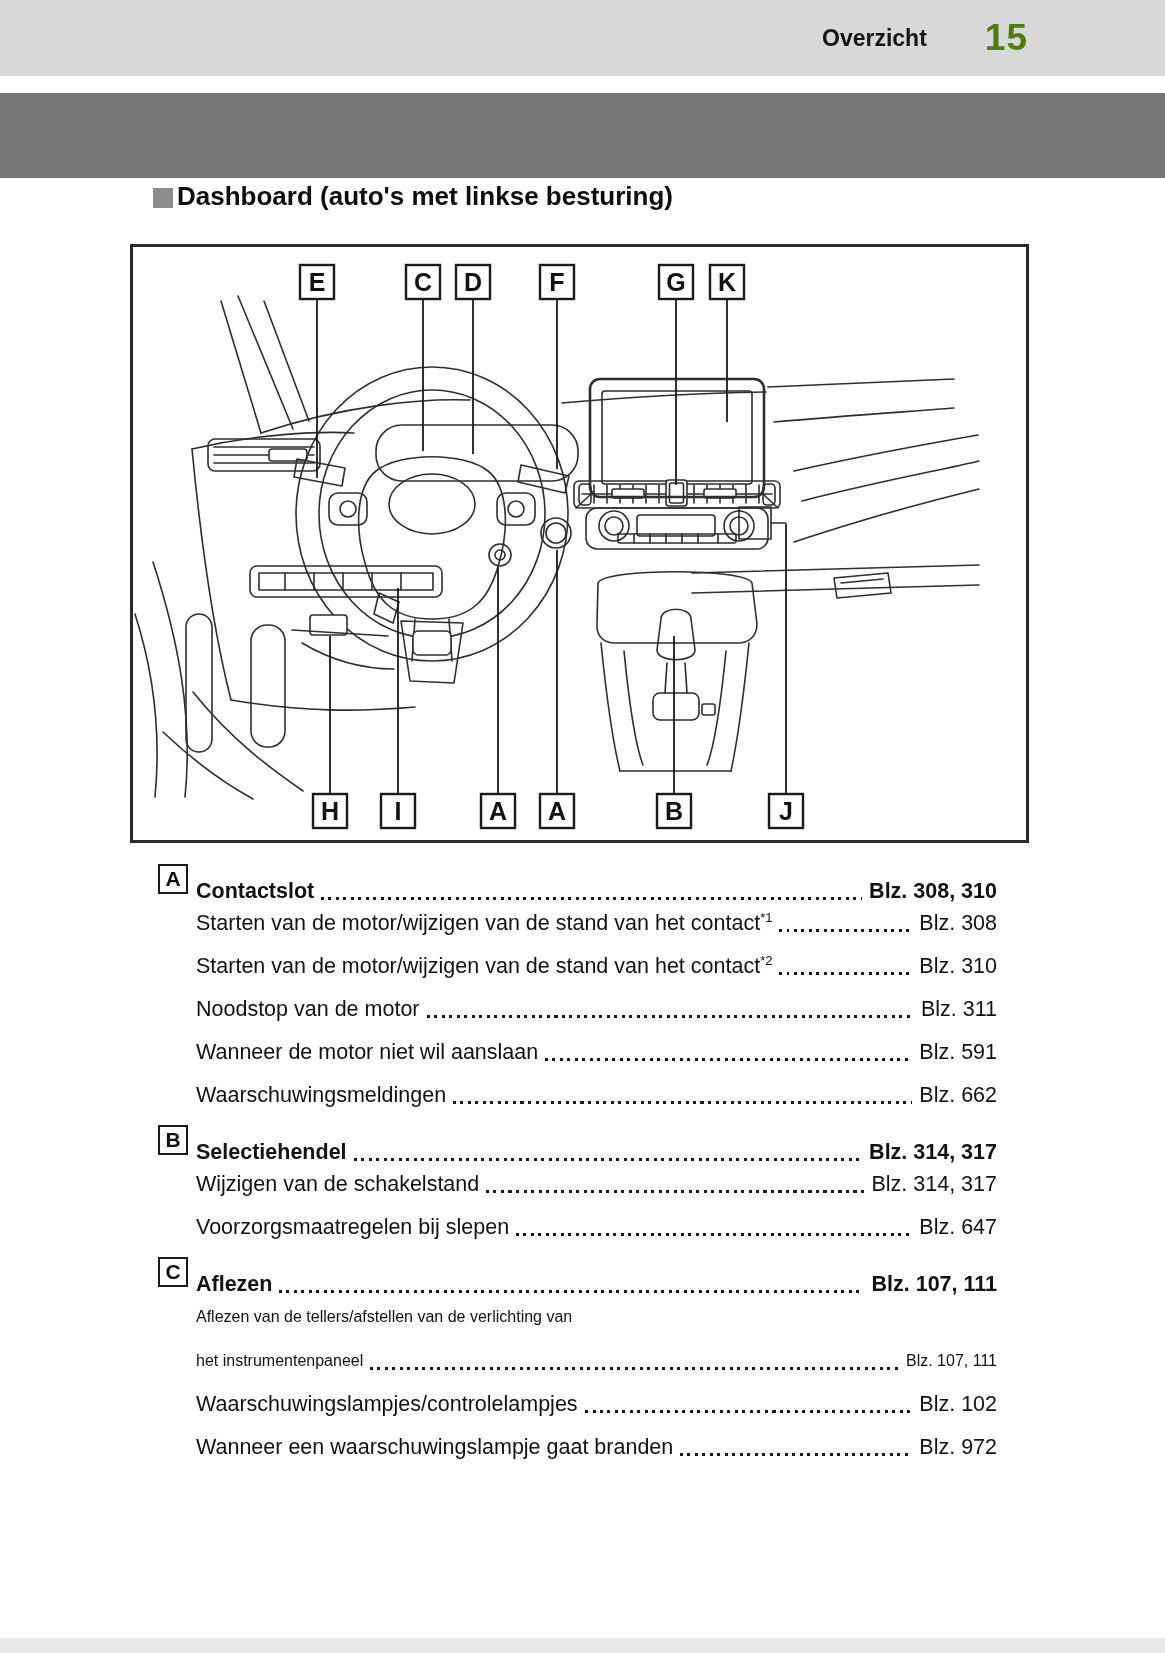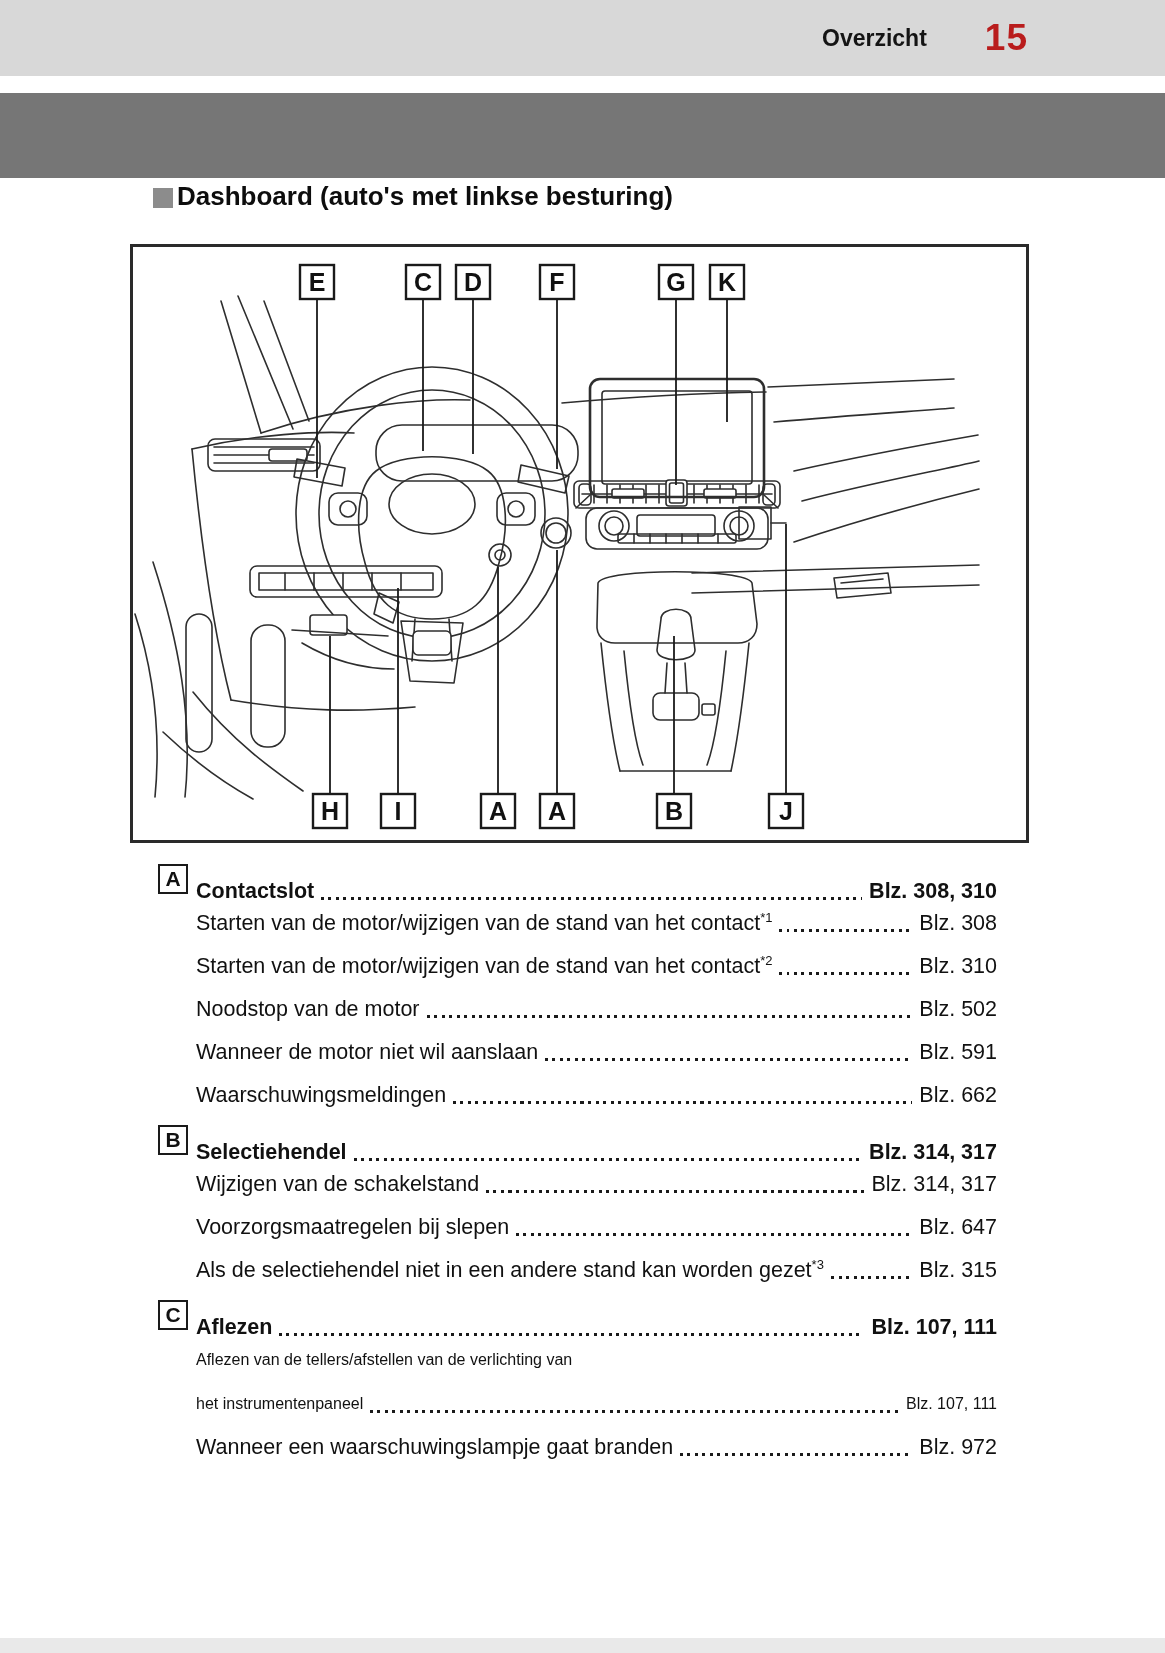--- a/index.html
+++ b/index.html
@@ -2,21 +2,21 @@
 <html><head>
 <meta charset="utf-8">
 <style>
   html,body{margin:0;padding:0;background:#e9e9e9;}
   .page{position:relative;width:1165px;height:1638px;background:#ffffff;overflow:hidden;
         font-family:"Liberation Sans", sans-serif;color:#111;}
   
   .hdr{position:absolute;left:0;top:0;width:1165px;height:76px;background:#d8d8d8;
        display:flex;align-items:center;justify-content:flex-end;box-sizing:border-box;}
   .hdr .sec{font-weight:bold;font-size:23px;color:#141414;margin-right:58px;}
-  .hdr .pno{font-weight:bold;font-size:37px;color:#b91c1c;margin-right:137px;letter-spacing:1px;}
+  .hdr .pno{font-weight:bold;font-size:37px;color:#4d7c0f;margin-right:137px;letter-spacing:1px;}
   .banner{position:absolute;left:0;top:93px;width:1165px;height:85px;background:#767676;}
   
   .heading{position:absolute;left:115px;top:181px;display:flex;align-items:center;padding-left:38px;}
   .heading .sq{width:20px;height:20px;background:#8c8c8c;display:inline-block;margin-right:4px;margin-top:2px;}
   .heading .txt{font-weight:bold;font-size:26px;color:#0d0d0d;letter-spacing:0px;}
   
   .panel{position:absolute;left:130px;top:244px;width:899px;height:599px;
          border:3px solid #2a2a2a;box-sizing:border-box;background:#fff;}
   .panel svg{position:absolute;left:0;top:0;width:100%;height:100%;}
   .art{stroke:#2e2e2e;fill:none;stroke-width:1.6;stroke-linecap:round;stroke-linejoin:round;}
@@ -245,21 +245,21 @@
         <span class="pages">Blz. 308</span>
       </div>
       <div class="toc-row sub">
         <span class="etext">Starten van de motor/wijzigen van de stand van het contact<sup class="fn">*2</sup></span>
         <span class="leader"></span>
         <span class="pages">Blz. 310</span>
       </div>
       <div class="toc-row sub">
         <span class="etext">Noodstop van de motor</span>
         <span class="leader"></span>
-        <span class="pages">Blz. 502</span>
+        <span class="pages">Blz. 311</span>
       </div>
       <div class="toc-row sub">
         <span class="etext">Wanneer de motor niet wil aanslaan</span>
         <span class="leader"></span>
         <span class="pages">Blz. 591</span>
       </div>
       <div class="toc-row sub">
         <span class="etext">Waarschuwingsmeldingen</span>
         <span class="leader"></span>
         <span class="pages">Blz. 662</span>
@@ -275,43 +275,43 @@
       <div class="toc-row sub">
         <span class="etext">Wijzigen van de schakelstand</span>
         <span class="leader"></span>
         <span class="pages">Blz. 314, 317</span>
       </div>
       <div class="toc-row sub">
         <span class="etext">Voorzorgsmaatregelen bij slepen</span>
         <span class="leader"></span>
         <span class="pages">Blz. 647</span>
       </div>
-      <div class="toc-row sub">
-        <span class="etext">Als de selectiehendel niet in een andere stand kan worden gezet<sup class="fn">*3</sup></span>
-        <span class="leader"></span>
-        <span class="pages">Blz. 315</span>
-      </div>
       <div class="toc-row section">
         <div class="lbox">C</div>
         <div class="entry-main">
           <span class="etext">Aflezen</span>
           <span class="leader"></span>
           <span class="pages">Blz. 107, 111</span>
         </div>
       </div>
       <div class="twoline">
         <div class="l1">
           <span class="etext">Aflezen van de tellers/afstellen van de verlichting van</span>
         </div>
         <div class="l2">
           <span class="etext">het instrumentenpaneel</span>
           <span class="leader"></span>
           <span class="pages">Blz. 107, 111</span>
         </div>
       </div>
       <div class="toc-row sub">
+        <span class="etext">Waarschuwingslampjes/controlelampjes</span>
+        <span class="leader"></span>
+        <span class="pages">Blz. 102</span>
+      </div>
+      <div class="toc-row sub">
         <span class="etext">Wanneer een waarschuwingslampje gaat branden</span>
         <span class="leader"></span>
         <span class="pages">Blz. 972</span>
       </div>
     </div>
 
 </div>
 
 </body></html>

